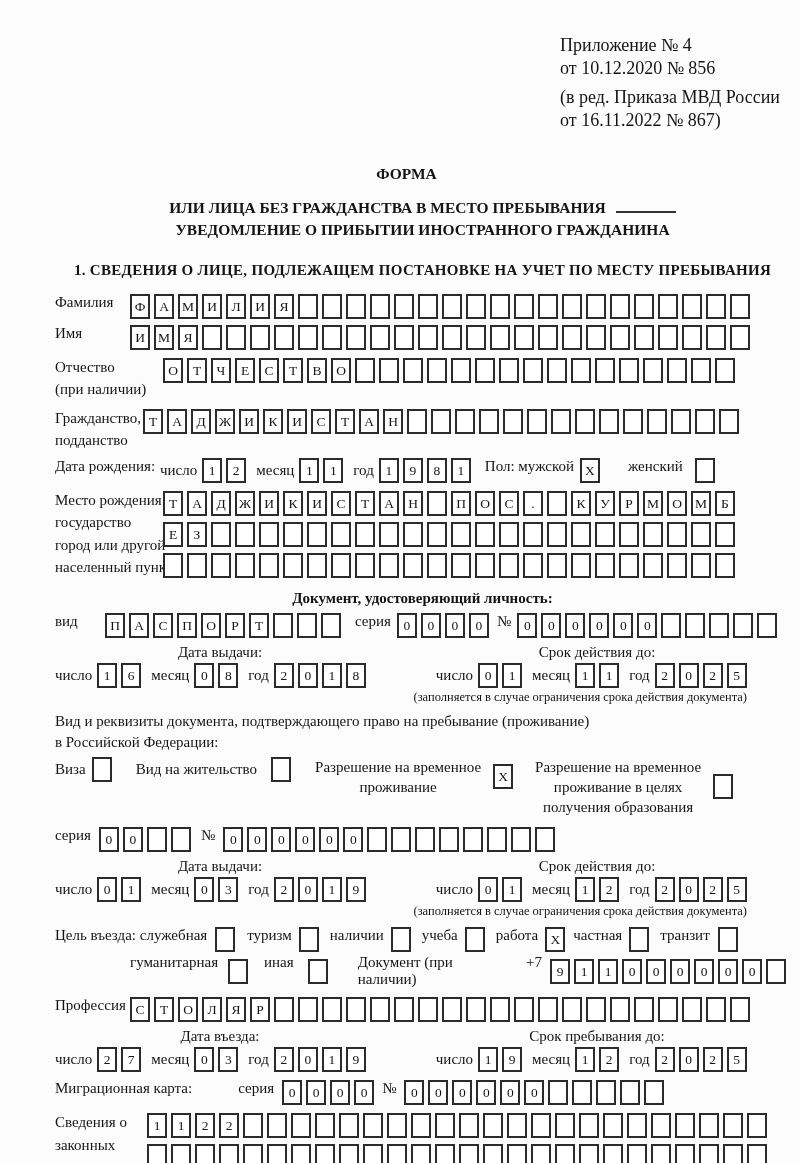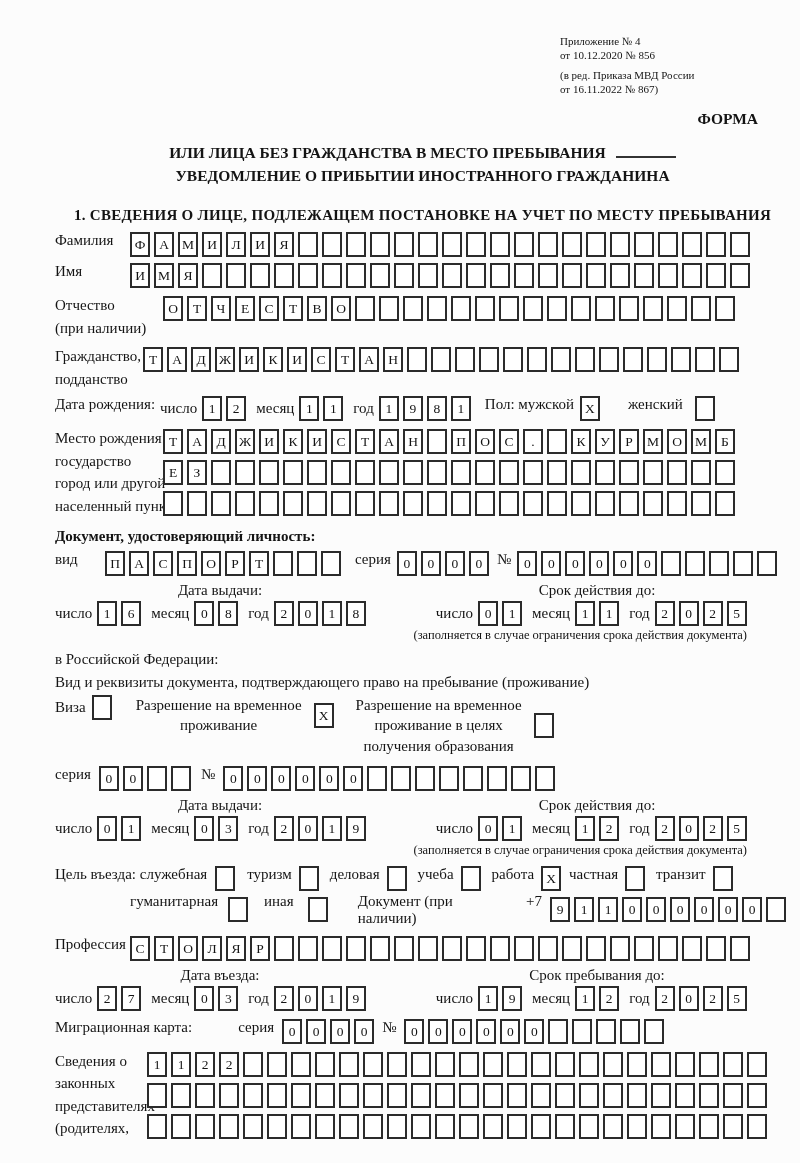--- a/index.html
+++ b/index.html
@@ -1,41 +1,41 @@
 <!DOCTYPE html>
 <html><head>
 <meta charset="utf-8">
 <style>
   html,body{margin:0;padding:0;background:#e9e9e9;}
   .page{
     width:800px;height:1163px;background:#fcfcfc;color:#141414;
     font-family:"Liberation Serif","DejaVu Serif",serif;font-size:15px;
     box-sizing:border-box;padding:34px 10px 0 55px;overflow:hidden;position:relative;
   }
-  .appendix{margin-left:505px;line-height:1.3;font-size:11px;}
+  .appendix{margin-left:505px;line-height:1.3;font-size:18px;}
   .appendix .gap{height:5px;}
-  .forma{font-weight:bold;text-align:right;padding-right:32px;margin-top:14px;font-size:15.5px;}
+  .forma{font-weight:bold;text-align:center;padding-right:32px;margin-top:32px;font-size:15.5px;}
   .title{ text-align:center;font-weight:bold;font-size:15.5px;line-height:1.45;margin-top:14px;}
   .title-blank{display:inline-block;width:60px;border-bottom:2.5px solid #333;height:2px;margin-left:10px;}
-  .sec-heading{font-weight:bold;font-size:15px;text-align:center;margin-top:20px;margin-bottom:8px;letter-spacing:.3px;}
+  .sec-heading{font-weight:bold;font-size:15px;text-align:center;margin-top:20px;margin-bottom:15px;letter-spacing:.3px;}
   .row{display:flex;margin-bottom:6px;}
   .rowtop{display:flex;align-items:flex-start;margin-bottom:6px;}
   .cellrow{display:flex;align-items:center;flex:0 0 auto;}
   .cell{
     display:inline-block;width:16px;height:21px;border:2px solid #2b2b2b;background:#fff;
     margin-right:4px;text-align:center;font-size:13.5px;line-height:21px;flex:0 0 auto;
   }
   .stack .cellrow{margin-bottom:6px;}
   .lbl{flex:0 0 auto;}
   .w75{width:75px;} .w88{width:88px;} .w105{width:105px;} .w108{width:108px;} .w50{width:50px;}
   .lblcol{line-height:1.5;flex:0 0 auto;}
   .dg{display:flex;align-items:center;}
   .dg-lbl{margin:0 5px 0 0;}
   .dg .cellrow{margin-right:6px;}
-  .center-bold{font-weight:bold;margin:4px 0 6px 0;}
+  .center-bold{text-align:center;font-weight:bold;margin:4px 0 6px 0;}
   .dates-block{width:692px;}
   .dates-caption{display:flex;margin-bottom:2px;}
   .dates-caption .cap-l{width:330px;text-align:center;}
   .dates-caption .cap-r{width:300px;margin-left:62px;text-align:center;}
   .dates-cells{display:flex;align-items:center;}
   .dates-cells .dg-r{margin-left:60px;}
   .restrict{font-size:12.5px;text-align:right;margin:2px 0 8px 0;width:692px;}
   .chk-item{display:flex;align-items:center;}
   .chk-lbl-c{text-align:center;line-height:1.35;}
   .mt2{margin-top:2px;}
@@ -394,27 +394,33 @@
             <span class="cell">2</span>
             <span class="cell">0</span>
             <span class="cell">2</span>
             <span class="cell">5</span>
           </span>
       </span>
     </div>
     <div class="restrict">(заполняется в случае ограничения срока действия документа)</div>
   </div>
 
+  <div style="margin-bottom:4px;">Вид и реквизиты документа, подтверждающего право на пребывание (проживание)</div>
   <div style="margin-bottom:6px;">в Российской Федерации:</div>
-  <div style="margin-bottom:4px;">Вид и реквизиты документа, подтверждающего право на пребывание (проживание)</div>
 
   <div class="rowtop" style="margin-bottom:10px;">
     <span class="chk-item">
       <span>Виза</span>
       <span class="cellrow" style="margin-left:6px;">
+          <span class="cell"></span>
+        </span>
+    </span>
+    <span class="chk-item" style="margin-left:20px;">
+      <span>Вид на жительство</span>
+      <span class="cellrow" style="margin-left:14px;">
           <span class="cell"></span>
         </span>
     </span>
     <span class="chk-item" style="margin-left:20px;">
       <span class="chk-lbl-c">
         <div>Разрешение на временное</div>
         <div>проживание</div>
       </span>
       <span class="cellrow" style="margin-left:12px;">
           <span class="cell">X</span>
@@ -509,21 +515,21 @@
 
   <div class="row" style="margin-bottom:2px;">
     <span>Цель въезда: служебная</span>
     <span class="cellrow" style="margin-left:8px;">
         <span class="cell"></span>
       </span>
     <span style="margin-left:8px;">туризм</span>
     <span class="cellrow" style="margin-left:7px;">
         <span class="cell"></span>
       </span>
-    <span style="margin-left:7px;">деловая</span>
+    <span style="margin-left:7px;">наличии</span>
     <span class="cellrow" style="margin-left:7px;">
         <span class="cell"></span>
       </span>
     <span style="margin-left:7px;">учеба</span>
     <span class="cellrow" style="margin-left:7px;">
         <span class="cell"></span>
       </span>
     <span style="margin-left:7px;">работа</span>
     <span class="cellrow" style="margin-left:7px;">
         <span class="cell">X</span>

